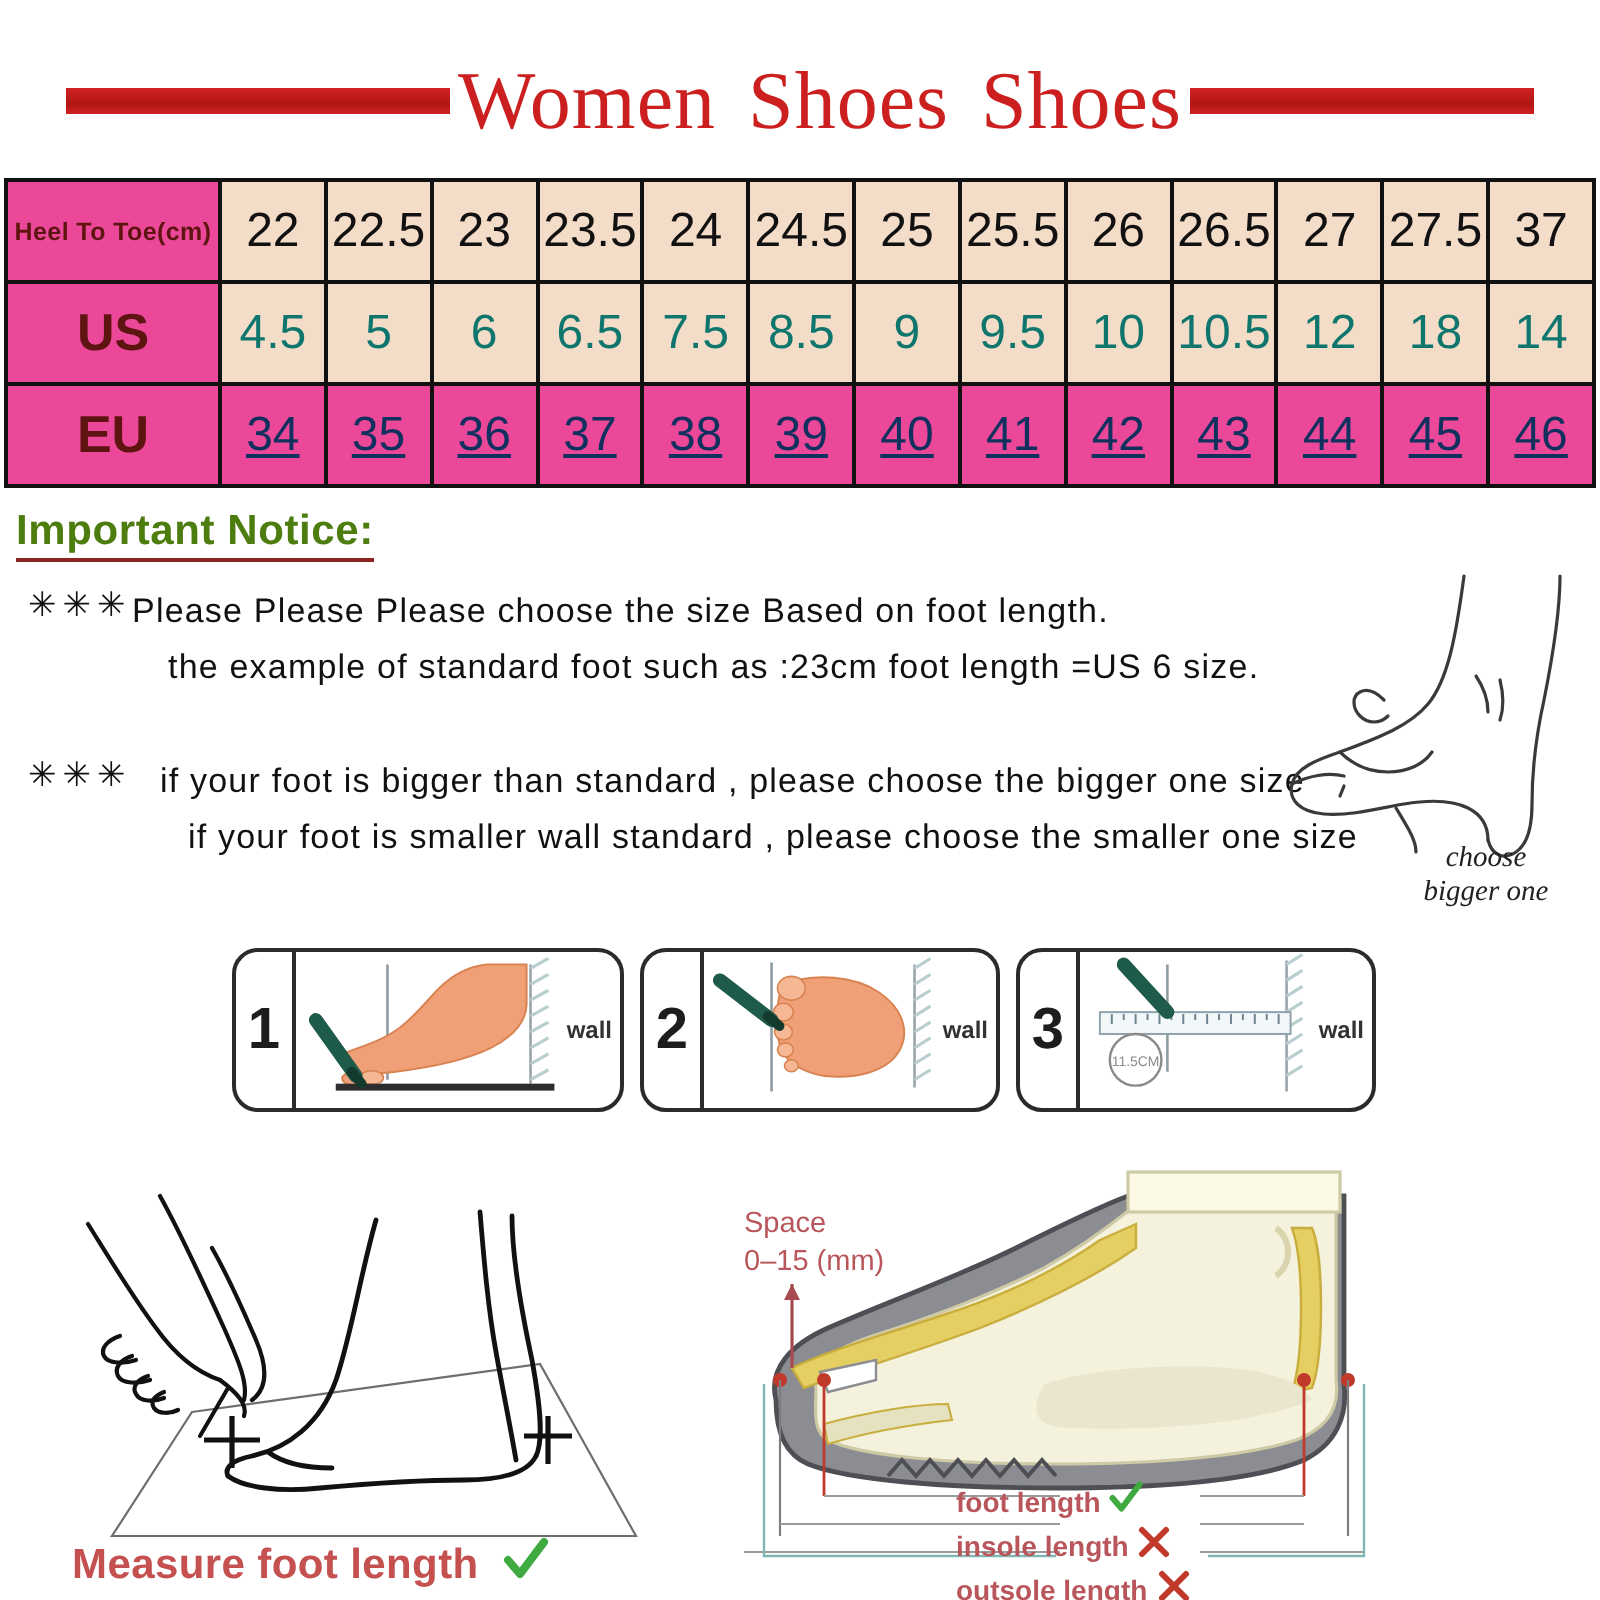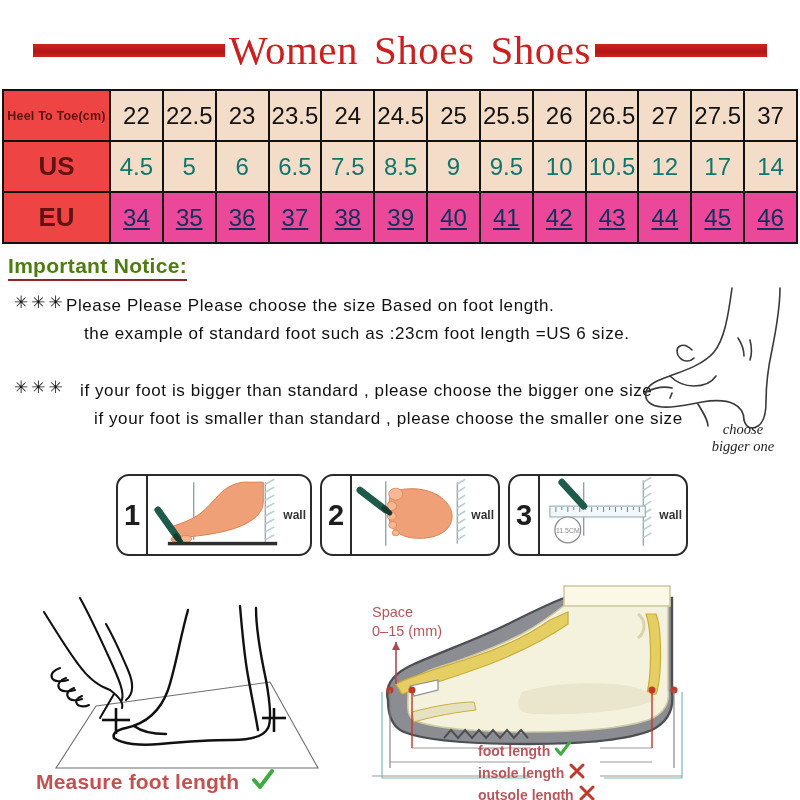--- a/index.html
+++ b/index.html
@@ -39,21 +39,21 @@
   }
   .size-table td{
     border:2px solid #111;
     text-align:center;
     height:51px;
     padding:0;
     font-family:"Liberation Sans", sans-serif;
   }
   .lbl{
     width:107px;
-    background:#ef4444;
+    background:#ec4899;
     color:#5e1410;
     font-weight:700;
   }
   .lbl.small{ font-size:12.5px; letter-spacing:.2px; }
   .lbl.big{ font-size:26px; }
   .cell-cm{ background:#f3dcc8; color:#111; font-size:24px; }
   .cell-us{ background:#f3dcc8; color:#0f766e; font-size:24px; }
   .cell-eu{ background:#ec4899; color:#10305e; font-size:24px;text-decoration:underline; }
 
   
@@ -162,21 +162,21 @@
     <td class="cell-us">5</td>
     <td class="cell-us">6</td>
     <td class="cell-us">6.5</td>
     <td class="cell-us">7.5</td>
     <td class="cell-us">8.5</td>
     <td class="cell-us">9</td>
     <td class="cell-us">9.5</td>
     <td class="cell-us">10</td>
     <td class="cell-us">10.5</td>
     <td class="cell-us">12</td>
-    <td class="cell-us">17</td>
+    <td class="cell-us">18</td>
     <td class="cell-us">14</td>
   </tr>
   <tr>
     <td class="lbl big">EU</td>
     <td class="cell-eu">34</td>
     <td class="cell-eu">35</td>
     <td class="cell-eu">36</td>
     <td class="cell-eu">37</td>
     <td class="cell-eu">38</td>
     <td class="cell-eu">39</td>
@@ -198,21 +198,21 @@
   <div class="lines">
     <div class="notice-line l1">Please Please Please choose the size Based on foot length.</div>
     <div class="notice-line l2">the example of standard foot such as :23cm foot length =US 6 size.</div>
   </div>
 </div>
 
 <div class="notice-block" id="notice-2">
   <span class="star">✳✳✳</span>
   <div class="lines">
     <div class="notice-line l1">if your foot is bigger than standard , please choose the bigger one size</div>
-    <div class="notice-line l2">if your foot is smaller than standard , please choose the smaller one size</div>
+    <div class="notice-line l2">if your foot is smaller wall standard , please choose the smaller one size</div>
   </div>
 </div>
 
 <div class="foot-sketch">
   <svg width="160" height="180" viewBox="0 0 160 180">
     <g fill="none" stroke="#3a3a3a" stroke-width="1.6" stroke-linecap="round" stroke-linejoin="round">
       <path d="M92 12 C88 42 84 64 74 76 C64 88 46 94 30 100 C18 104 8 108 6 116
                C4 124 10 130 22 131 C36 132 50 128 62 126 C74 124 86 124 94 128
                C100 131 104 136 104 144"></path>
       <path d="M104 144 C106 152 112 154 118 150 C124 146 126 136 126 126

